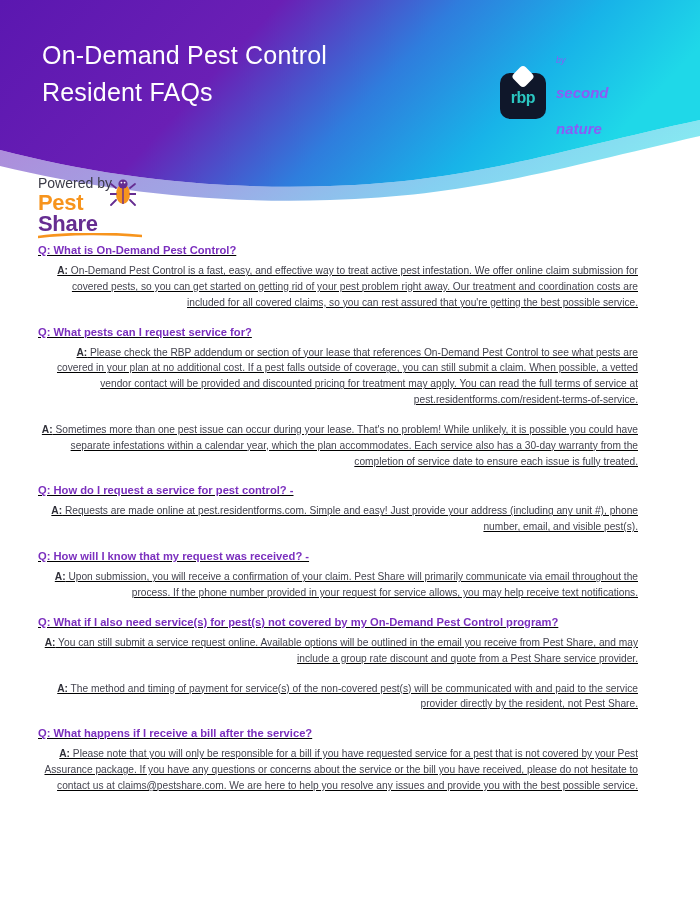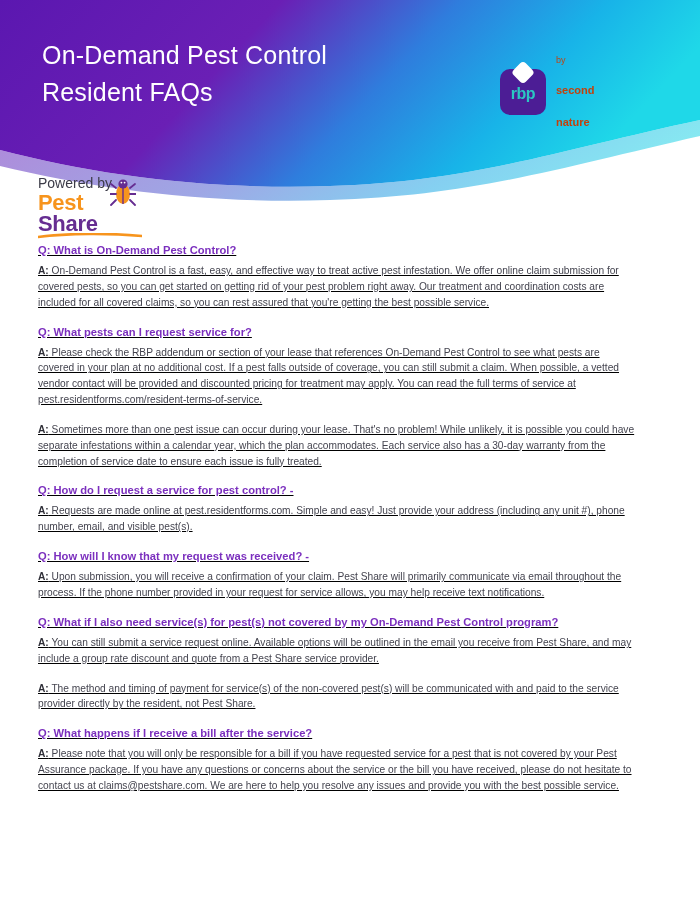--- a/index.html
+++ b/index.html
@@ -51,21 +51,21 @@
     position: absolute;
     top: 56px;
     left: 500px;
     display: flex;
     align-items: center;
     gap: 10px;
   }
   .rbp-mark {
     width: 46px;
     height: 46px;
-    background: #4c1d95;
+    background: #0f172a;
     border-radius: 10px 10px 10px 10px;
     position: relative;
     display: flex;
     align-items: center;
     justify-content: center;
   }
   .rbp-mark::before {
     content: "";
     position: absolute;
     top: -5px;
@@ -79,29 +79,30 @@
   .rbp-mark-text {
     position: relative;
     z-index: 2;
     color: #2bc7c2;
     font-size: 16px;
     font-weight: 700;
     letter-spacing: -0.5px;
     margin-top: 4px;
   }
   .sn-text {
-    color: #c2410c;
+    color: #8b5cf6;
     line-height: 1.05;
+    font-style: italic;
   }
   .sn-by {
     font-size: 9px;
     opacity: 0.95;
   }
   .sn-name {
-    font-size: 11px;
+    font-size: 15px;
     font-weight: 700;
     margin-top: 20px;
   }
 
   
   .powered {
     position: absolute;
     top: 175px;
     left: 38px;
     width: 200px;
@@ -153,20 +154,21 @@
     color: #7b2fbe;
     font-size: 11.2px;
     font-weight: 700;
     line-height: 1.35;
     margin-bottom: 5px;
   }
   .faq-a {
     color: #44444f;
     font-size: 10.2px;
     line-height: 1.55;
+    text-align: right;
   }
   .faq-a b {
     color: #2f2f38;
     font-weight: 700;
   }
 </style>
 </head>
 <body>
 
 <div class="banner">

